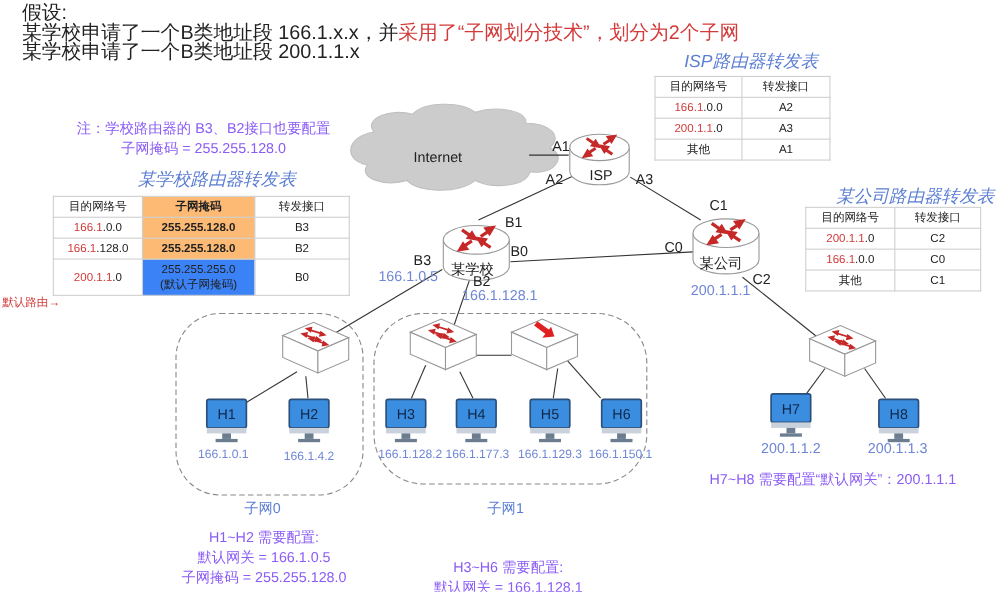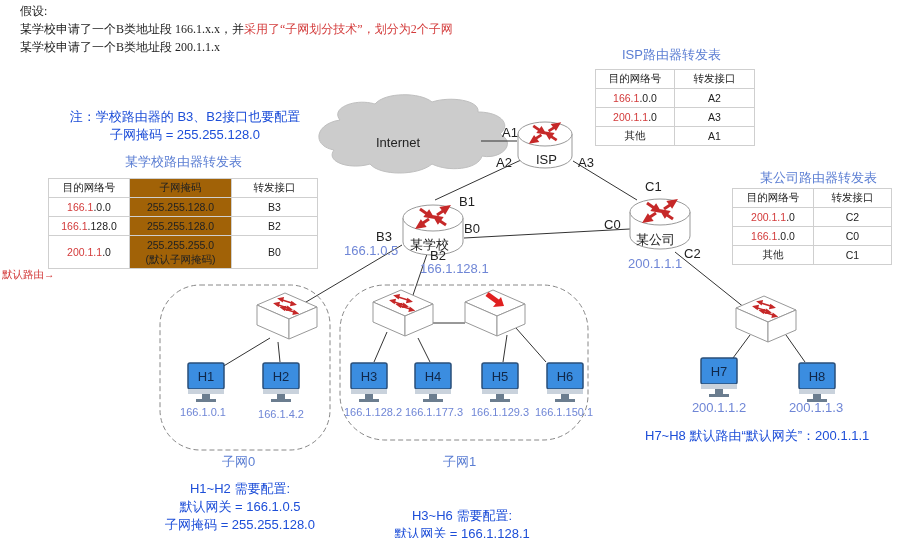--- a/index.html
+++ b/index.html
@@ -1,31 +1,31 @@
 <!DOCTYPE html>
 <html><head>
 <meta charset="utf-8">
 <style>
   html, body { margin:0; padding:0; background:#ffffff; }
   body { width:915px; height:538px; position:relative; overflow:hidden;
          font-family:"Liberation Sans","DejaVu Sans",sans-serif; color:#222; }
   .abs { position:absolute; }
-  .txt { font-size:12px; line-height:18px; white-space:nowrap;font-family:Liberation Serif, serif; }
+  .txt { font-size:18px; line-height:18px; white-space:nowrap; }
   .red { color:#d33a3a; }
-  .title-blue { color:#5b7ed3; font-size:13px; }
+  .title-blue { color:#5b7ed3; font-size:16px;font-style:italic; }
   table.fw { position:absolute; border-collapse:collapse; font-size:10.5px; background:#fff;padding-left:48px; }
   table.fw td { border:1px solid #cfcfcf; text-align:center; padding:0; height:18px; color:#222; }
-  table.fw td.y { background:#a16207; }
-  table.fw td.p { background:#a16207; line-height:14px; }
+  table.fw td.y { background:#fdba74;font-weight:bold; }
+  table.fw td.p { background:#3b82f6; line-height:14px; }
   .net .r { color:#d33a3a; }
   svg text { font-family:"Liberation Sans","DejaVu Sans",sans-serif; }
   .lbl { font-size:13px; fill:#222; }
   .ip { font-size:11px; fill:#6f86d6; }
   .ipbig { font-size:13px; fill:#6f86d6; }
-  .green-block { color:#1d4ed8; font-size:13px; line-height:18px; text-align:center; white-space:nowrap; }
+  .green-block { color:#8b5cf6; font-size:13px; line-height:18px; text-align:center; white-space:nowrap; }
 </style>
 </head>
 <body>
 
 <div class="abs txt" style="left:20px;top:2px;">假设:</div>
 <div class="abs txt" style="left:20px;top:20px;">
   <span>某学校申请了一个B类地址段 166.1.x.x，并</span><span class="red">采用了“子网划分技术”，划分为2个子网</span>
 </div>
 <div class="abs txt" style="left:20px;top:38px;">某学校申请了一个B类地址段 200.1.1.x</div>
 
@@ -304,13 +304,13 @@
 <div class="abs green-block" style="left:140px;top:480px;width:200px;">
   <div>H1~H2 需要配置:</div>
   <div>默认网关 = 166.1.0.5</div>
   <div>子网掩码 = 255.255.128.0</div>
 </div>
 <div class="abs green-block" style="left:362px;top:482px;width:200px;margin-top:25px;">
   <div>H3~H6 需要配置:</div>
   <div>默认网关 = 166.1.128.1</div>
   <div>子网掩码 = 255.255.128.0</div>
 </div>
-<div class="abs green-block" style="left:645px;top:427px;">H7~H8 默认路由“默认网关”：200.1.1.1</div>
+<div class="abs green-block" style="left:645px;top:427px;">H7~H8 需要配置“默认网关”：200.1.1.1</div>
 
 </body></html>

